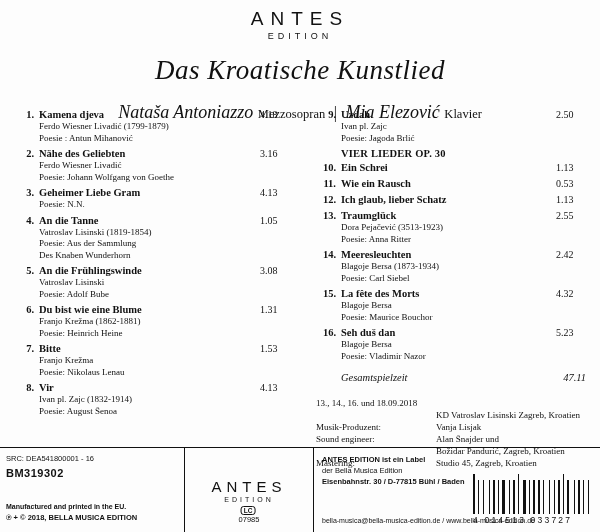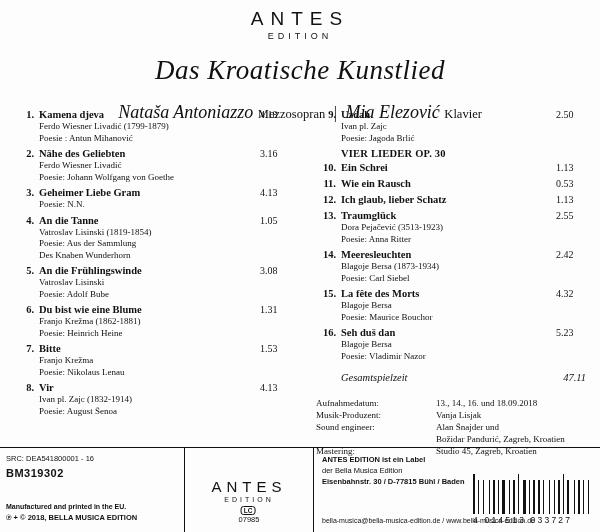--- a/index.html
+++ b/index.html
@@ -380,25 +380,25 @@
             </div>
             <div class="ttime">5.23</div>
           </div>
         </div>
       <div class="total">
         <span class="lbl">Gesamtspielzeit</span>
         <span class="val">47.11</span>
       </div>
       <div class="credits" id="credits">
           <div class="row">
-            <span class="k">Aufnahmedatum:</span>
             <span class="v">13., 14., 16. und 18.09.2018</span>
           </div>
           <div class="row">
             <span class="k"></span>
+            <span class="v">KD Vatroslav Lisinski Zagreb, Kroatien</span>
           </div>
           <div class="row">
             <span class="k">Musik-Produzent:</span>
             <span class="v">Vanja Lisjak</span>
           </div>
           <div class="row">
             <span class="k">Sound engineer:</span>
             <span class="v">Alan Šnajder und</span>
           </div>
           <div class="row">

